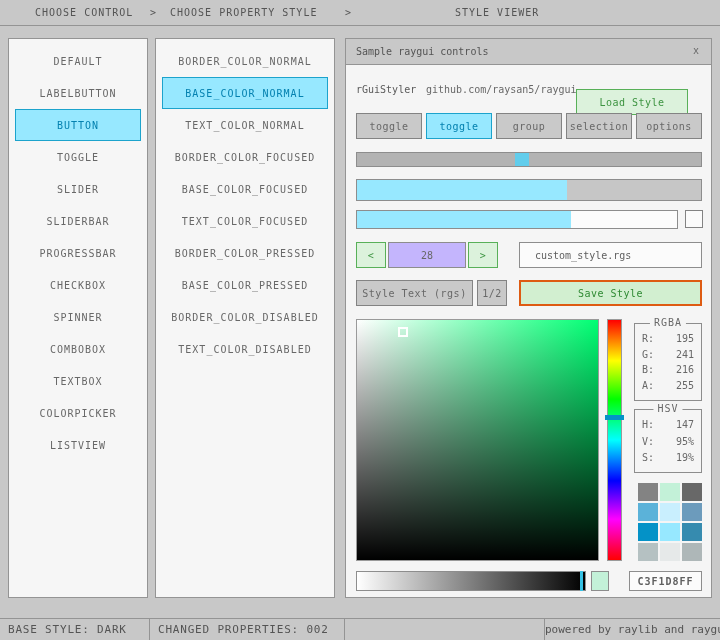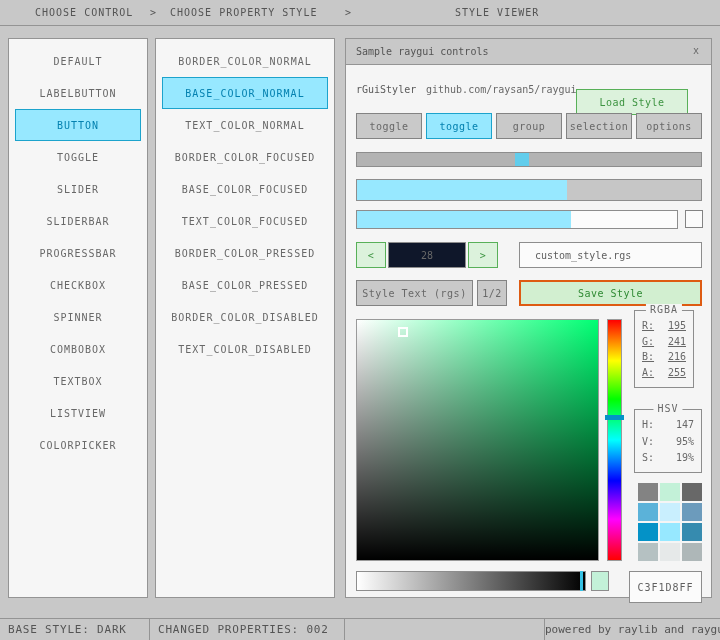--- a/index.html
+++ b/index.html
@@ -47,49 +47,49 @@
   .slider-handle{position:absolute;top:0;bottom:0;width:14px;left:calc(var(--v)*1% - 7px);background:#62cdec;}
 
   .progress{left:10px;top:114px;width:346px;height:22px;background:#c6c6c6;border:1px solid #8d8d8d;}
   .progress-fill{height:100%;width:calc(var(--v)*1%);background:var(--accent,#97e8ff);}
 
   .sliderbar{left:10px;top:145px;width:322px;height:19px;background:#fcfcfc;border:1px solid #8d8d8d;}
   .sliderbar-fill{height:100%;width:calc(var(--v)*1%);background:var(--accent,#97e8ff);}
   .checkbox{left:339px;top:145px;width:18px;height:18px;background:#fbfbfb;border:1px solid #838383;}
 
   .btn-dec{left:10px;top:177px;width:30px;height:26px;}
-  .spin-value{left:42px;top:177px;width:78px;height:26px;background:#0f172a;border:1px solid #8d8d8d;display:flex;align-items:center;justify-content:center;box-sizing:border-box;position:absolute;}
+  .spin-value{left:42px;top:177px;width:78px;height:26px;background:#c4b5fd;border:1px solid #8d8d8d;display:flex;align-items:center;justify-content:center;box-sizing:border-box;position:absolute;}
   .btn-inc{left:122px;top:177px;width:30px;height:26px;}
   .input-box{background:#fbfbfb;border:1px solid #8d8d8d;display:flex;align-items:center;box-sizing:border-box;position:absolute;color:#5f5f5f;}
   .input-filename{left:173px;top:177px;width:183px;height:26px;padding-left:15px;}
 
   .btn-styletext{left:10px;top:215px;width:117px;height:26px;}
   .btn-page{left:131px;top:215px;width:30px;height:26px;}
   .btn-save{left:173px;top:215px;width:183px;height:26px;background:#d2efd0;border:2px solid var(--save-border,#de5b12);color:#2f8a33;}
 
   .sv{left:10px;top:254px;width:243px;height:242px;border:1px solid #9a9a9a;
       background:linear-gradient(to top,#000,rgba(0,0,0,0)),linear-gradient(to right,#fff,var(--hue,rgb(0,255,115)));}
   .sv-cursor{position:absolute;width:6px;height:6px;border:2px solid #fff;left:calc(var(--x)*1% - 5px);top:calc(var(--y)*1% - 5px);}
   .huebar{left:261px;top:254px;width:15px;height:242px;border:1px solid #9a9a9a;
       background:linear-gradient(to bottom,#f00 0%,#ff0 17%,#0f0 33%,#0ff 50%,#00f 67%,#f0f 83%,#f00 100%);}
   .hue-handle{position:absolute;left:-3px;right:-3px;height:5px;top:calc(var(--v)*1% - 3px);background:#0492c7;}
 
   .gb{position:absolute;border:1px solid #8d8d8d;box-sizing:border-box;display:flex;flex-direction:column;justify-content:space-evenly;padding:4px 0;}
   .gb-title{position:absolute;top:-7px;left:50%;transform:translateX(-50%);background:#f5f5f5;padding:0 4px;letter-spacing:1px;color:#686868;}
   .gb-row{display:flex;justify-content:space-between;padding:0 7px;color:#686868;}
-  .gb-rgba{left:288px;top:245px;width:60px;height:78px;text-decoration:underline;}
+  .gb-rgba{left:288px;top:258px;width:68px;height:78px;}
   .gb-hsv{left:288px;top:344px;width:68px;height:64px;}
 
   .swatches{left:292px;top:418px;width:64px;height:78px;display:grid;grid-template-columns:repeat(3,1fr);grid-auto-rows:1fr;gap:2px;}
   .sw{background:var(--c,#ccc);}
 
   .alphabar{left:10px;top:506px;width:230px;height:20px;border:1px solid #8d8d8d;background:linear-gradient(to right,#fff,#000);}
   .alpha-marker{position:absolute;top:-1px;bottom:-1px;width:3px;left:calc(var(--v)*1% - 2px);background:#35c1e4;}
   .cur-swatch{left:245px;top:506px;width:18px;height:20px;border:1px solid #8d8d8d;background:var(--c,#c3f1d8);}
-  .hex-box{left:283px;top:506px;width:73px;height:32px;justify-content:center;letter-spacing:1px;}
+  .hex-box{left:283px;top:506px;width:73px;height:20px;justify-content:center;letter-spacing:1px;font-weight:bold;}
 
   
   .statusbar{left:0;top:618px;width:720px;height:22px;background:var(--chrome,#c8c8c8);border-top:1px solid #949494;font-size:11px;}
   .sb-sec{position:absolute;top:0;height:100%;line-height:21px;letter-spacing:.8px;color:#545454;box-sizing:border-box;white-space:nowrap;}
   .sb-1{left:0;width:150px;border-right:1px solid #949494;padding-left:8px;}
   .sb-2{left:150px;width:195px;border-right:1px solid #949494;padding-left:8px;}
   .sb-3{left:345px;width:200px;border-right:1px solid #949494;}
   .sb-4{left:545px;right:0;text-align:center;padding-right:6px;letter-spacing:0;}
 </style>
 </head>
@@ -110,22 +110,22 @@
     <div class="list-row">LABELBUTTON</div>
     <div class="list-row selected">BUTTON</div>
     <div class="list-row">TOGGLE</div>
     <div class="list-row">SLIDER</div>
     <div class="list-row">SLIDERBAR</div>
     <div class="list-row">PROGRESSBAR</div>
     <div class="list-row">CHECKBOX</div>
     <div class="list-row">SPINNER</div>
     <div class="list-row">COMBOBOX</div>
     <div class="list-row">TEXTBOX</div>
+    <div class="list-row">COLORPICKER</div>
     <div class="list-row">LISTVIEW</div>
-    <div class="list-row">COLORPICKER</div>
   </div>
 
   <div class="abs panel panel-props">
     <div class="list-row">BORDER_COLOR_NORMAL</div>
     <div class="list-row selected">BASE_COLOR_NORMAL</div>
     <div class="list-row">TEXT_COLOR_NORMAL</div>
     <div class="list-row">BORDER_COLOR_FOCUSED</div>
     <div class="list-row">BASE_COLOR_FOCUSED</div>
     <div class="list-row">TEXT_COLOR_FOCUSED</div>
     <div class="list-row">BORDER_COLOR_PRESSED</div>

